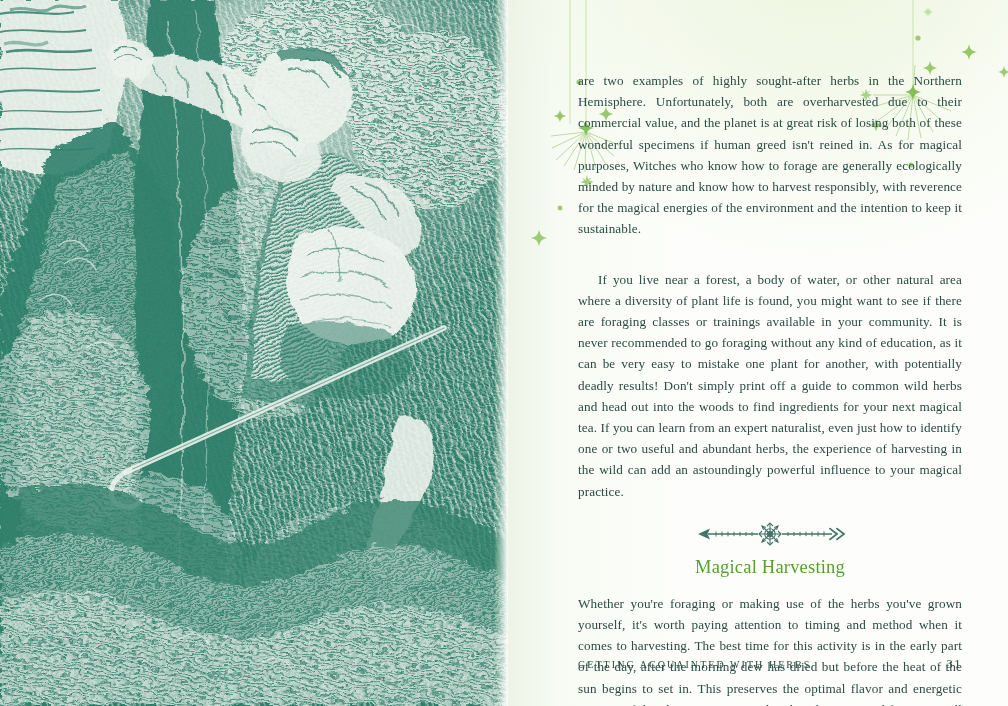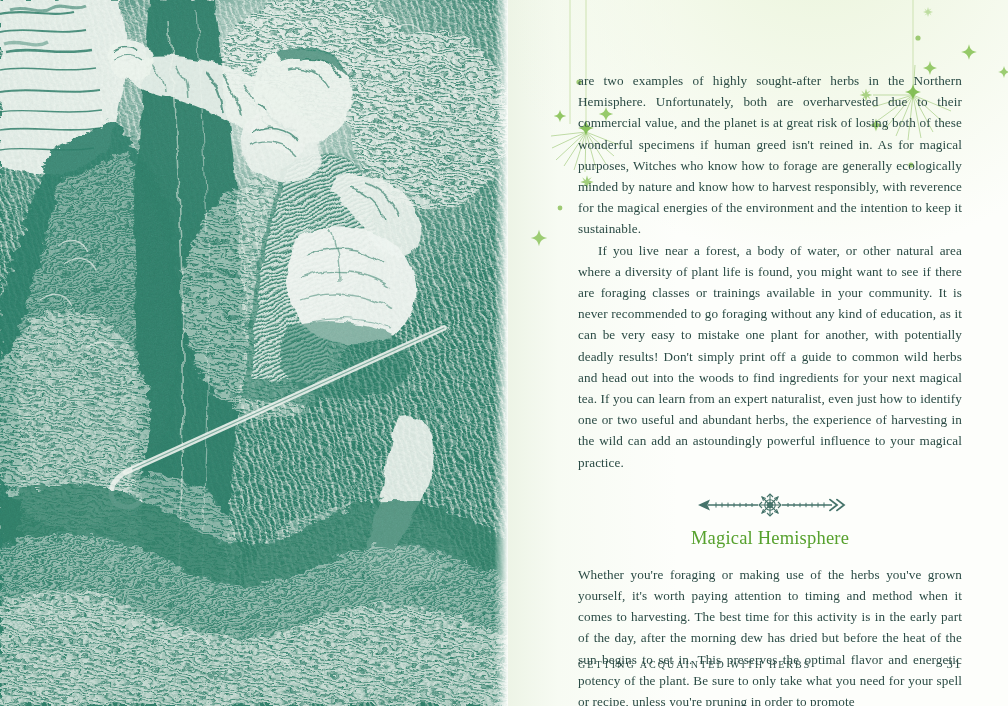--- a/index.html
+++ b/index.html
@@ -77,21 +77,21 @@
   p.body {
     margin: 0;
     font-size: 13.2px;
     line-height: 21.2px;
     color: #2b4b45;
     text-align: justify;
     text-justify: inter-word;
     letter-spacing: 0.1px;
     hyphens: manual;
   }
-  p.body + p.body { text-indent: 20px; }
+  p.body + p.body { text-indent: 20px; margin-top: 29px; }
 
   .ornament {
     margin: 17px 0 6px;
     height: 30px;
     display: flex;
     align-items: center;
     justify-content: center;
   }
   .ornament svg { display: block; }
 
@@ -489,21 +489,21 @@
 
           <path d="M4,13 L16,7.4 L13.5,13 L16,18.6 Z" fill="#45736a"></path>
 
           <g stroke="#45736a" stroke-width="1.8" fill="none" stroke-linecap="round">
             <path d="M136,7.6 L143,13 L136,18.4"></path>
             <path d="M143,7.6 L150,13 L143,18.4"></path>
           </g>
         </svg>
       </div>
 
-      <h2 class="section-title">Magical Hemisphere</h2>
+      <h2 class="section-title">Magical Harvesting</h2>
 
       <p class="body">Whether you're foraging or making use of the herbs you've grown yourself, it's worth paying attention to timing and method when it comes to harvesting. The best time for this activity is in the early part of the day, after the morning dew has dried but before the heat of the sun begins to set in. This preserves the optimal flavor and energetic potency of the plant. Be sure to only take what you need for your spell or recipe, unless you're pruning in order to promote</p>
     </div>
 
     <div class="footer">
       <span class="running-head">GETTING ACQUAINTED WITH HERBS</span>
       <span class="folio">31</span>
     </div>
   </div>
 

